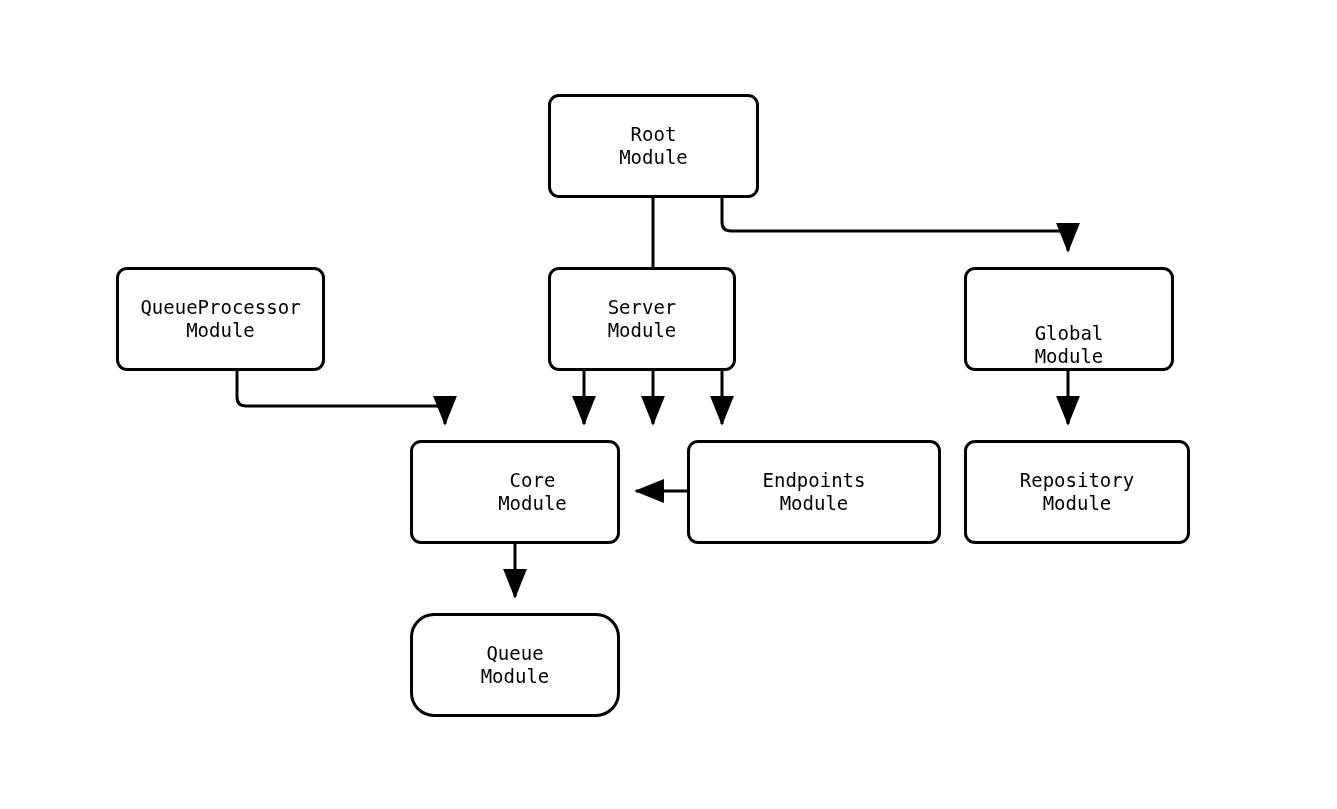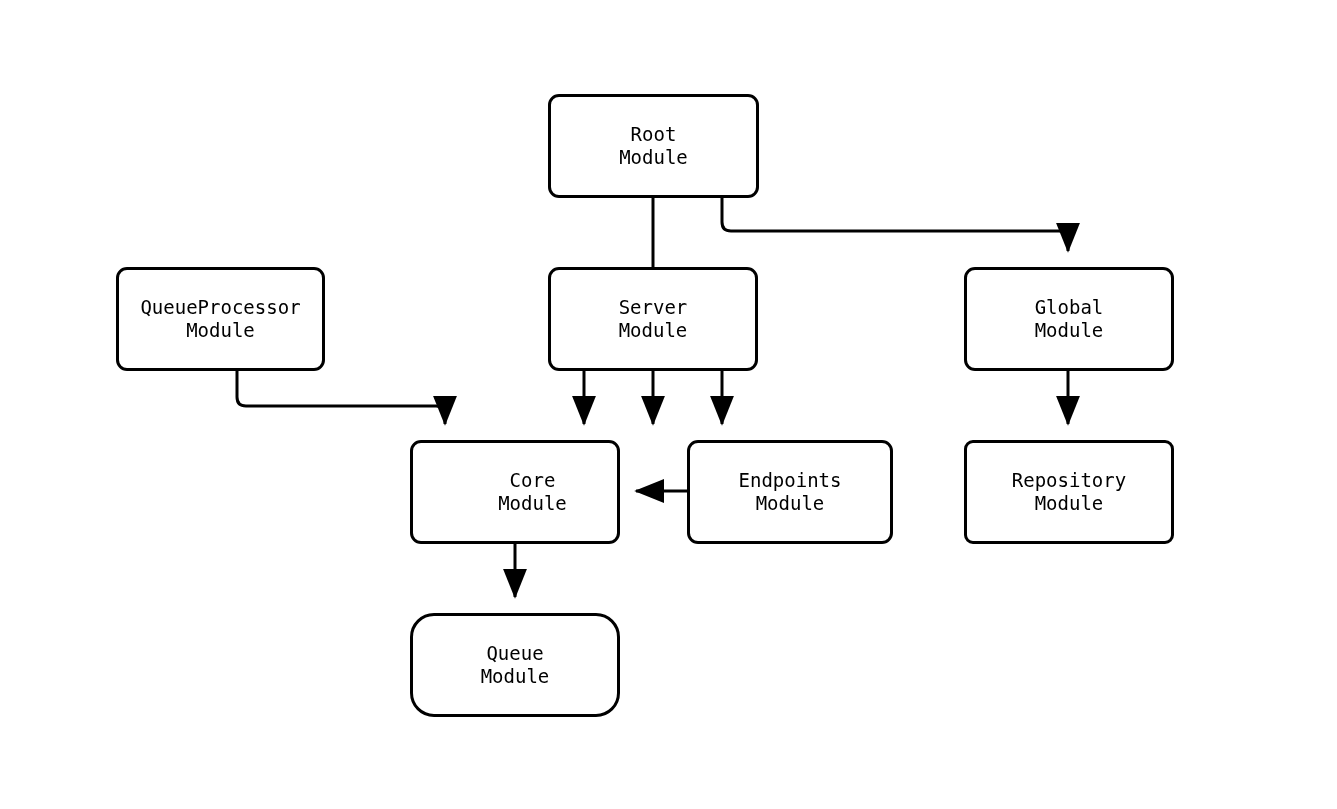--- a/index.html
+++ b/index.html
@@ -81,41 +81,41 @@
   <div class="node" style="left:548px; top:94px; width:211px; height:104px;">
     <div class="node-line">Root</div>
     <div class="node-line">Module</div>
   </div>
 
   <div class="node" style="left:116px; top:267px; width:209px; height:104px;">
     <div class="node-line">QueueProcessor</div>
     <div class="node-line">Module</div>
   </div>
 
-  <div class="node" style="left:548px; top:267px; width:210px; height:104px;">
+  <div class="node" style="left:548px; top:267px; width:188px; height:104px;">
     <div class="node-line">Server</div>
     <div class="node-line">Module</div>
   </div>
 
-  <div class="node" style="left:964px; top:267px; width:210px; height:104px;">
+  <div class="node" style="left:964px; top:267px; width:210px; height:104px;justify-content:flex-end;">
     <div class="node-line">Global</div>
     <div class="node-line">Module</div>
   </div>
 
   <div class="node" style="left:410px; top:440px; width:210px; height:104px;padding-left:35px;">
     <div class="node-line">Core</div>
     <div class="node-line">Module</div>
   </div>
 
-  <div class="node" style="left:687px; top:440px; width:206px; height:104px;">
+  <div class="node" style="left:687px; top:440px; width:254px; height:104px;">
     <div class="node-line">Endpoints</div>
     <div class="node-line">Module</div>
   </div>
 
-  <div class="node" style="left:964px; top:440px; width:210px; height:104px;border-radius:9px;">
+  <div class="node" style="left:964px; top:440px; width:226px; height:104px;">
     <div class="node-line">Repository</div>
     <div class="node-line">Module</div>
   </div>
 
   <div class="node" style="left:410px; top:613px; width:210px; height:104px;border-radius:24px;">
     <div class="node-line">Queue</div>
     <div class="node-line">Module</div>
   </div>
 
 </div>

